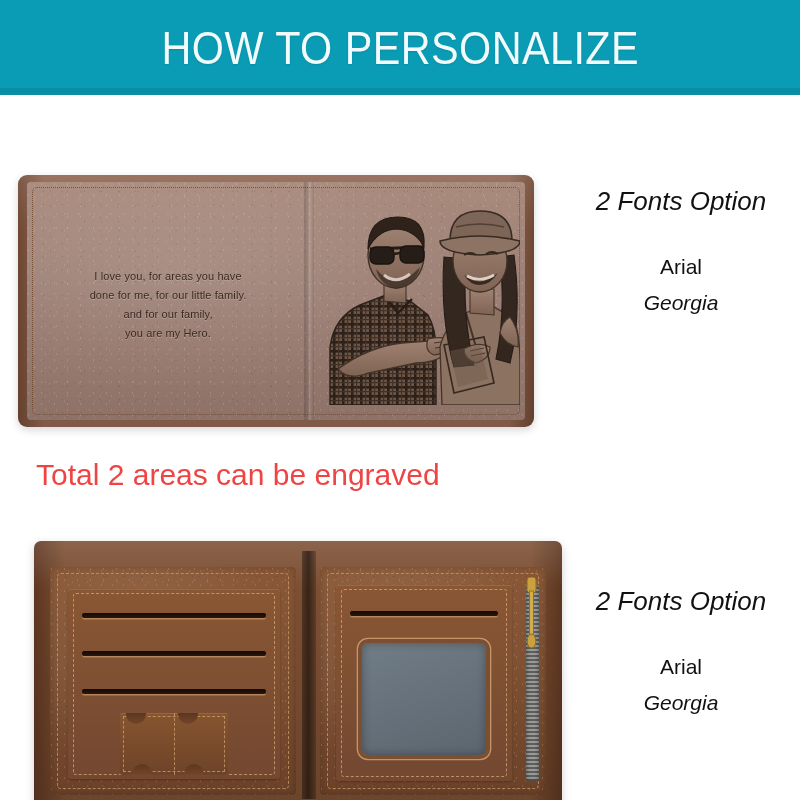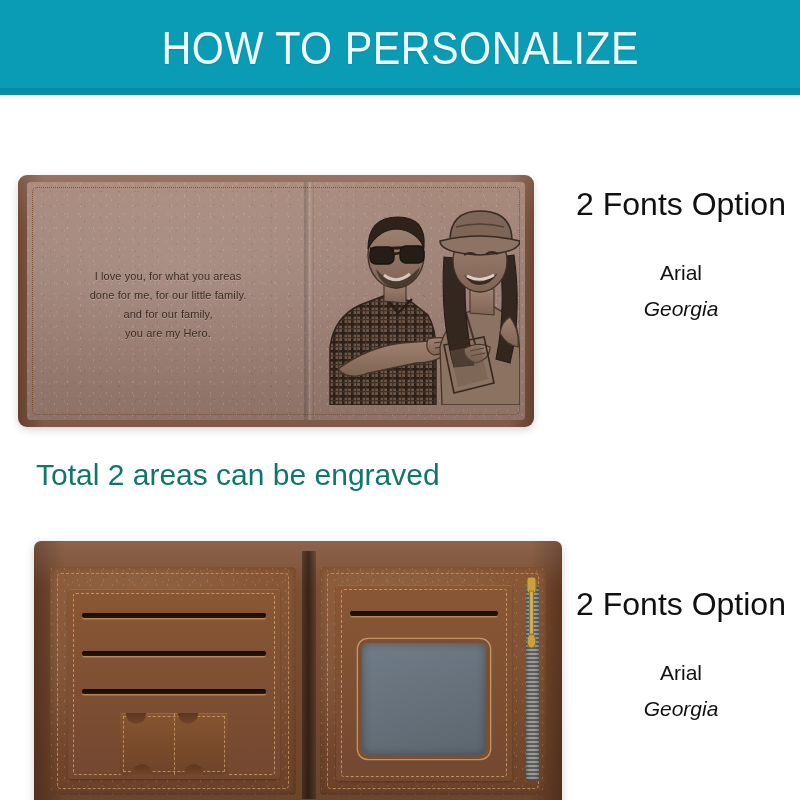--- a/index.html
+++ b/index.html
@@ -79,21 +79,21 @@
   }
   .engraved-photo {
     position: absolute; left: 306px; top: 22px; width: 196px; height: 208px;
     opacity: .92;
   }
   .engraved-photo svg { width: 100%; height: 100%; display: block; }
 
   
   .caption {
     position: absolute; left: 36px; top: 458px;
-    font-size: 30px; color: #0f766e; white-space: nowrap;
+    font-size: 30px; color: #ef4444; white-space: nowrap;
   }
 
   
   #wallet-bottom {
     left: 34px; top: 541px; width: 528px; height: 268px;
     border-radius: 7px;
     background:
       linear-gradient(180deg, rgba(255,255,255,.12) 0%, rgba(0,0,0,0) 18%, rgba(0,0,0,.14) 100%),
       linear-gradient(90deg, #5d3620 0%, #7c4f33 6%, #7c4f33 94%, #5d3620 100%);
     box-shadow: 0 3px 10px rgba(0,0,0,.18);
@@ -164,21 +164,21 @@
   }
   .zipper-pull {
     position: absolute; left: 490px; top: 36px; width: 15px; height: 78px;
   }
   .zipper-pull svg { width: 100%; height: 100%; display: block; }
 
   
   .font-group { position: absolute; text-align: center; color: #111; }
   #font-group-top    { left: 565px; top: 186px;  width: 232px; }
   #font-group-bottom { left: 565px; top: 586px;  width: 232px; }
-  .font-heading { font-size: 32px; white-space: nowrap; }
+  .font-heading { font-size: 26px; white-space: nowrap; font-style: italic; }
   .font-sample  { font-size: 21px; }
   .fs-1 { margin-top: 38px; }
   .fs-2 { margin-top: 12px; font-style: italic; }
 </style>
 </head>
 <body>
 
 <div class="page">
 
   <div class="banner">
@@ -186,21 +186,21 @@
   </div>
 
   <div class="wallet" id="wallet-top">
     <div class="leather-face-top">
       <div class="grain"></div>
     </div>
     <div class="stitch-top"></div>
     <div class="spine-top"></div>
 
     <div class="engraved-text">
-      <div>I love you, for what you areas</div>
+      <div>I love you, for areas you have</div>
       <div>done for me, for our little family.</div>
       <div>and for our family,</div>
       <div>you are my Hero.</div>
     </div>
 
     <div class="engraved-photo">
       <svg viewBox="0 0 196 208" xmlns="http://www.w3.org/2000/svg">
         <defs>
           <linearGradient id="ink" x1="0" y1="0" x2="0" y2="1">
             <stop offset="0%" stop-color="#2e2119"></stop>

